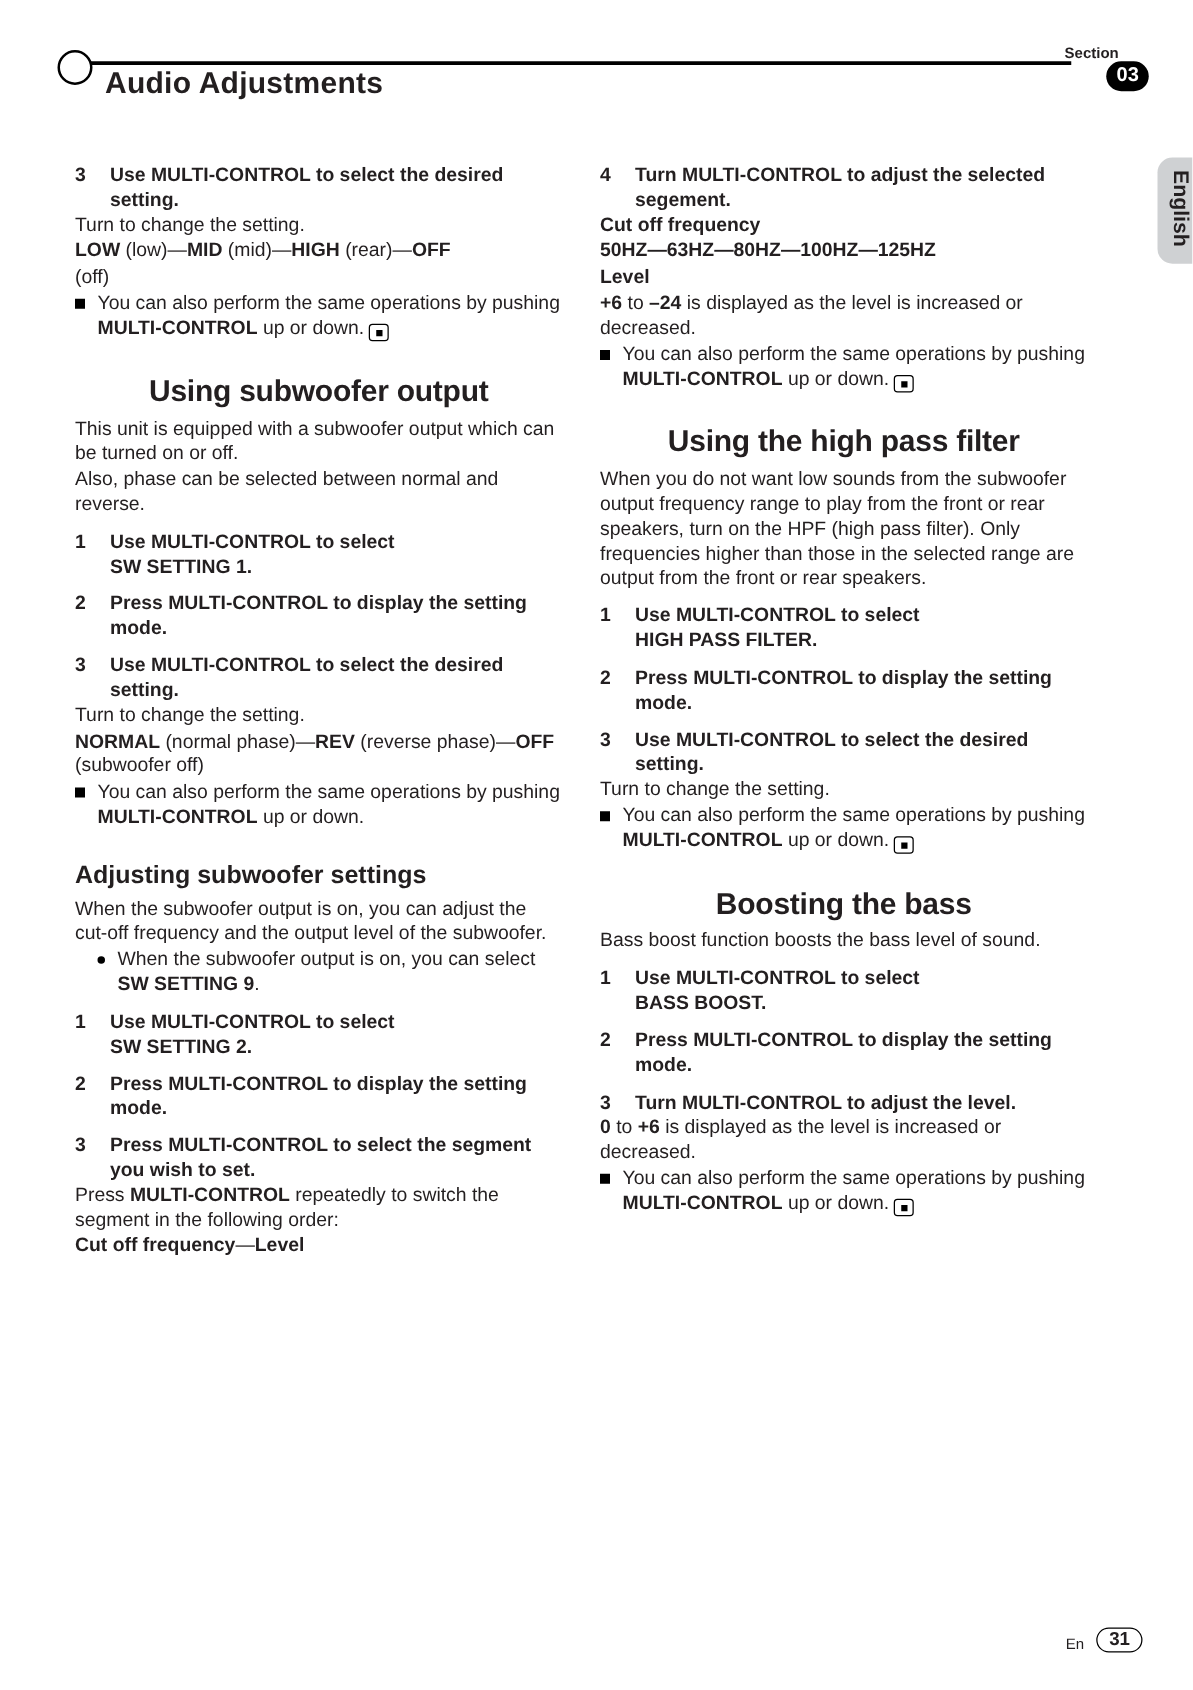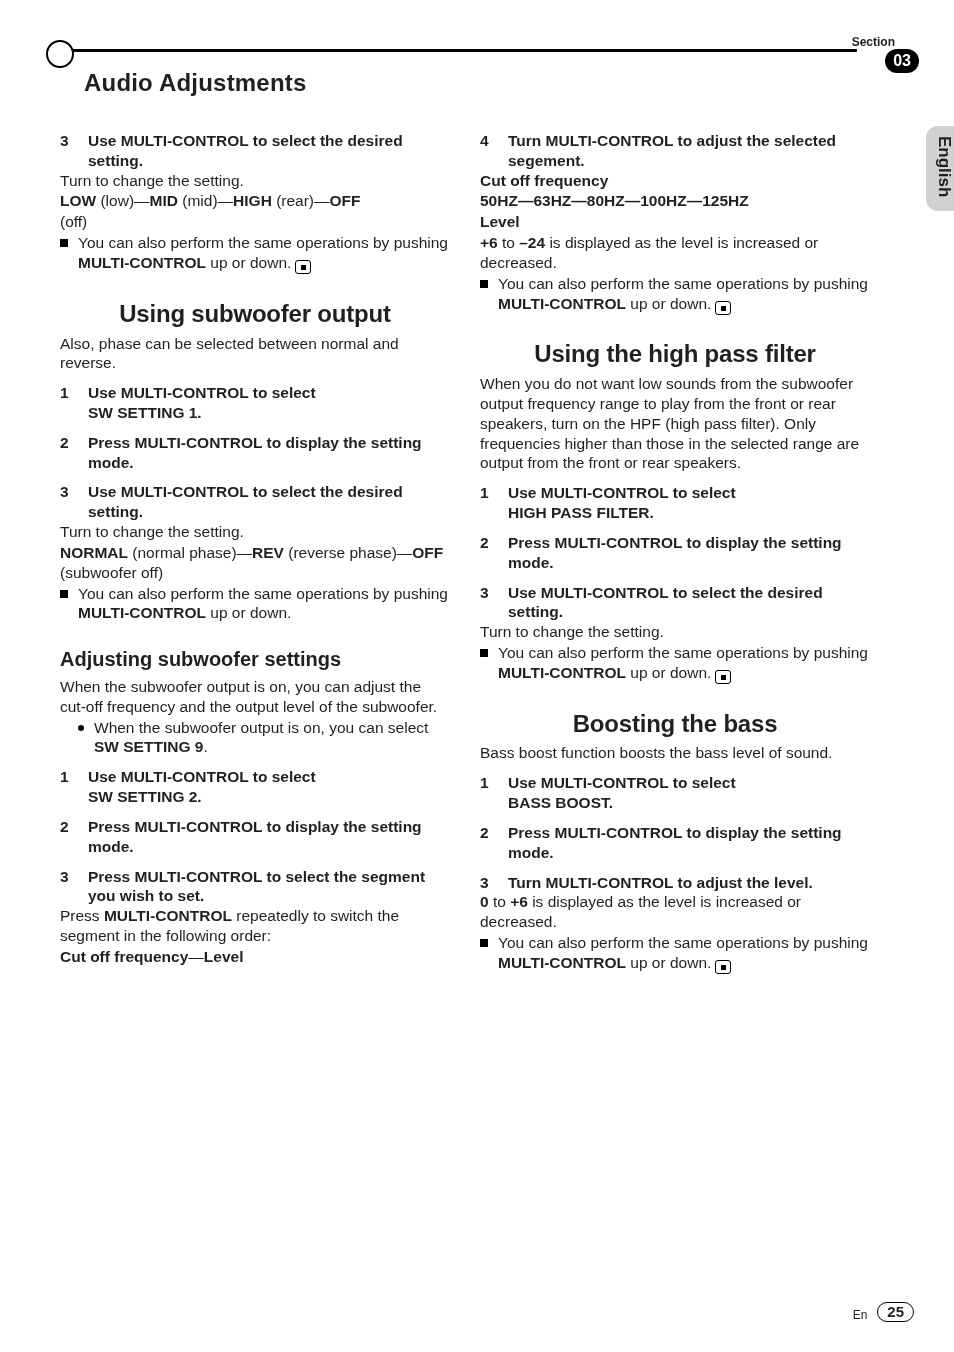--- a/index.html
+++ b/index.html
@@ -27,21 +27,21 @@
     position: absolute; left: 0; top: 14px; right: 62px;
     height: 2.5px; background: #000;
   }
   .header-bar::before {
     content: ""; position: absolute; left: -14px; top: -9px;
     width: 24px; height: 24px; border: 2.5px solid #000; border-radius: 50%;
     background: #fff;
   }
   .section-title {
     position: absolute; left: 20px; top: 18px;
-    background: #fff; padding: 16px 8px 0 4px;
+    background: #fff; padding: 0 8px 0 4px;
     font-size: 24px; font-weight: 900; letter-spacing: 0.2px;
   }
 
   
   .lang-tab {
     position: absolute; top: 126px; right: 0;
     width: 28px; padding: 10px 0 14px 0;
     background: #cfd1d3;
     border-top-left-radius: 12px;
     border-bottom-left-radius: 12px;
@@ -113,20 +113,21 @@
     </p>
     <p>(off)</p>
     <div class="note-row">
       <div class="blk-bullet"></div>
       <div class="note-text">
         <span>You can also perform the same operations by pushing </span><span class="inline-b">MULTI-CONTROL</span><span> up or down.</span><span class="end-icon"></span>
       </div>
     </div>
 
     <div class="h1">Using subwoofer output</div>
+    <p>This unit is equipped with a subwoofer output which can be turned on or off.</p>
     <p>Also, phase can be selected between normal and reverse.</p>
 
     <div class="step">
       <div class="step-n">1</div>
       <div class="step-body">
         <span>Use MULTI-CONTROL to select</span><br>
         <span>SW SETTING 1.</span>
       </div>
     </div>
 
@@ -260,14 +261,14 @@
       <div class="note-text">
         <span>You can also perform the same operations by pushing </span><span class="inline-b">MULTI-CONTROL</span><span> up or down.</span><span class="end-icon"></span>
       </div>
     </div>
 
   </div>
 </div>
 
 <div class="footer">
   <span class="footer-lang">En</span>
-  <span class="footer-page">25</span>
+  <span class="footer-page">31</span>
 </div>
 
 </body></html>

